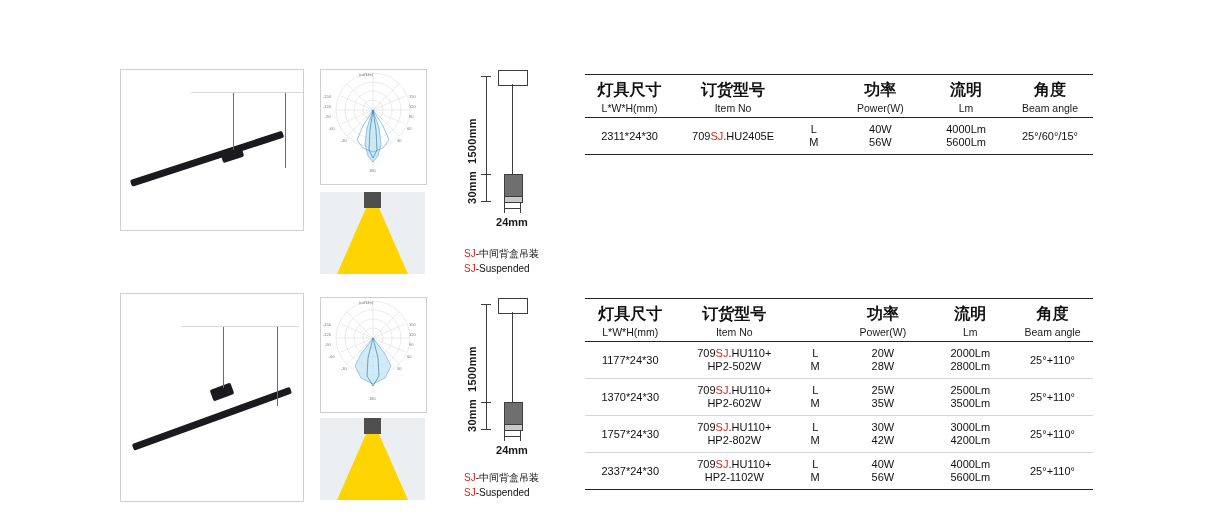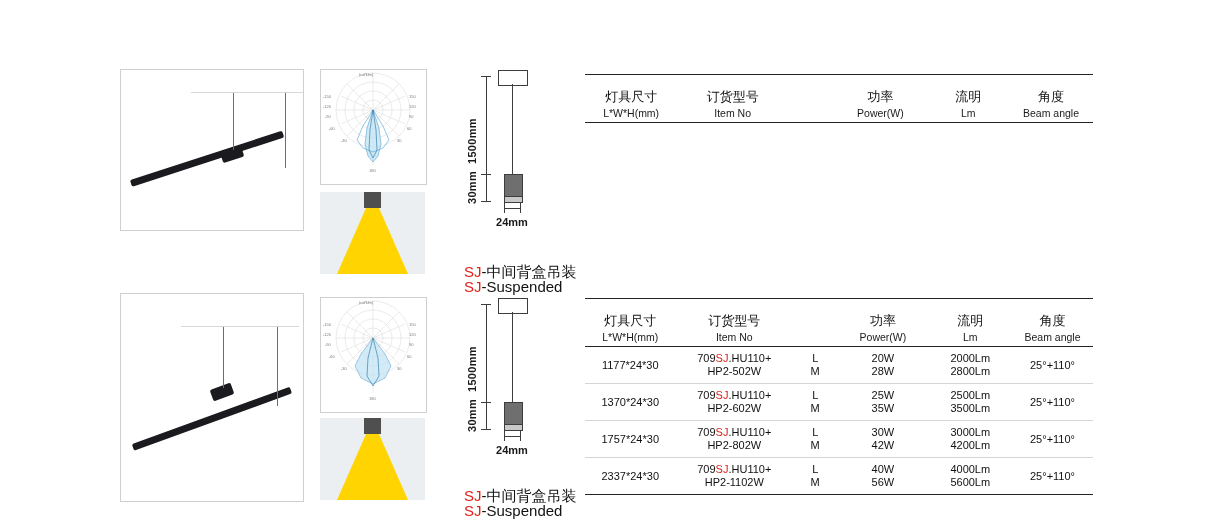--- a/index.html
+++ b/index.html
@@ -114,44 +114,43 @@
     position: absolute;
     font-size: 11px;
     font-weight: bold;
     text-align: center;
   }
   .tick { position: absolute; background: #3d3d3d; }
 
   
   .caption {
     position: absolute;
-    font-size: 15px;
+    font-size: 10px;
     line-height: 15px;
     color: #111;
     white-space: nowrap;
-    margin-top: 18px;
   }
   .caption .sj { color: #e2231a; }
 
   
   table.spec {
     position: absolute;
     border-collapse: collapse;
     font-size: 11px;
     color: #111;
   }
   table.spec th, table.spec td {
     padding: 0;
     text-align: center;
     vertical-align: middle;
   }
   table.spec thead tr.hdr-top th {
-    font-size: 13px;
-    font-weight: normal;
-    padding: 13px 0 1px 0;
+    font-size: 16px;
+    font-weight: bold;
+    padding: 5px 0 1px 0;
   }
   table.spec thead tr.hdr-sub th {
     font-size: 10.5px;
     font-weight: normal;
     padding: 0 0 3px 0;
     color: #1a1a1a;
   }
   table.spec thead {
     border-top: 1.6px solid #222;
     border-bottom: 1.2px solid #222;
@@ -276,20 +275,39 @@
     <tr class="hdr-sub">
       <th class="col-size">L*W*H(mm)</th>
       <th class="col-item">Item No</th>
       <th class="col-lm-label"></th>
       <th class="col-power">Power(W)</th>
       <th class="col-lumen">Lm</th>
       <th class="col-angle">Beam angle</th>
     </tr>
   </thead>
   <tbody id="tbody-1">
+      <tr>
+        <td class="col-size">2311*24*30</td>
+        <td class="col-item two-line">
+          <div><span>709</span><span class="sj-red">SJ</span><span>.HU2405E</span></div>
+        </td>
+        <td class="lm-cell">
+          <div>L</div>
+          <div>M</div>
+        </td>
+        <td class="col-power two-line">
+          <div>40W</div>
+          <div>56W</div>
+        </td>
+        <td class="col-lumen two-line">
+          <div>4000Lm</div>
+          <div>5600Lm</div>
+        </td>
+        <td class="col-angle">25°/60°/15°</td>
+      </tr>
     </tbody>
 </table>
 
 <div class="photo-box" style="left:120px; top:293px; width:182px; height:207px;">
   <div class="fixture" style="left:12px; top:150px; width:168px; height:7px; transform:rotate(-20deg); transform-origin:left center;"></div>
   <div class="fixture" style="left:90px; top:92px; width:22px; height:12px; transform:rotate(-20deg);"></div>
   <div class="susp-wire" style="left:102px; top:32px; height:62px;"></div>
   <div class="susp-wire" style="left:156px; top:32px; height:80px;"></div>
   <div class="ceil-line" style="left:60px; top:32px; width:118px;"></div>
 </div>

